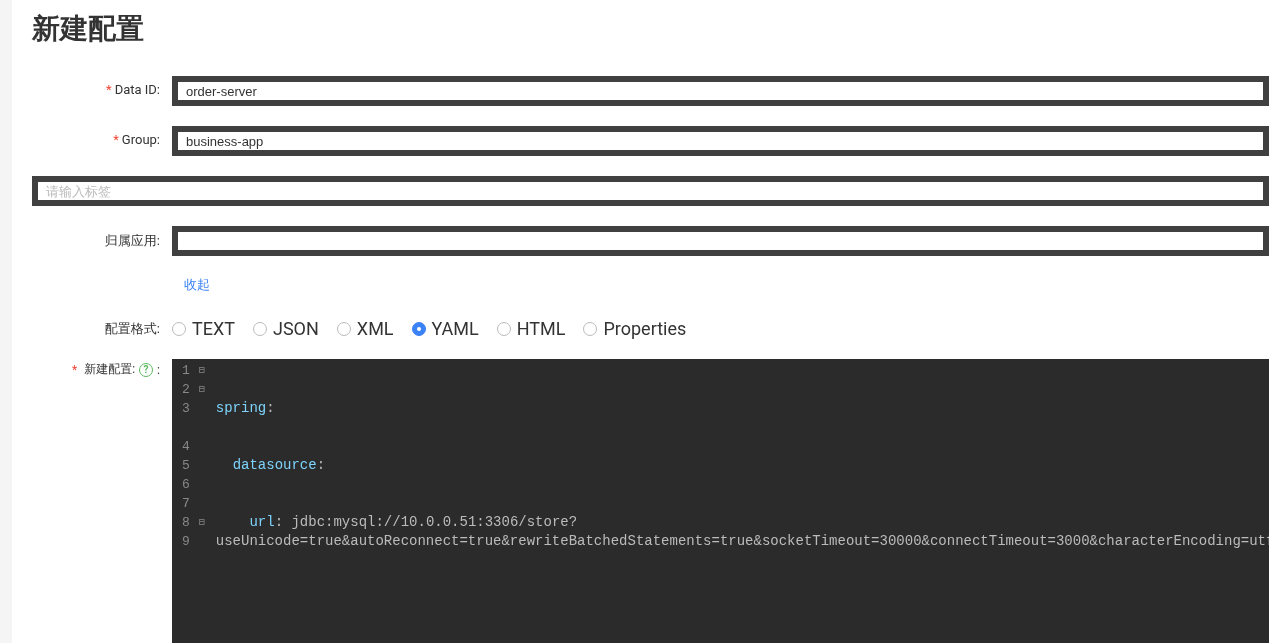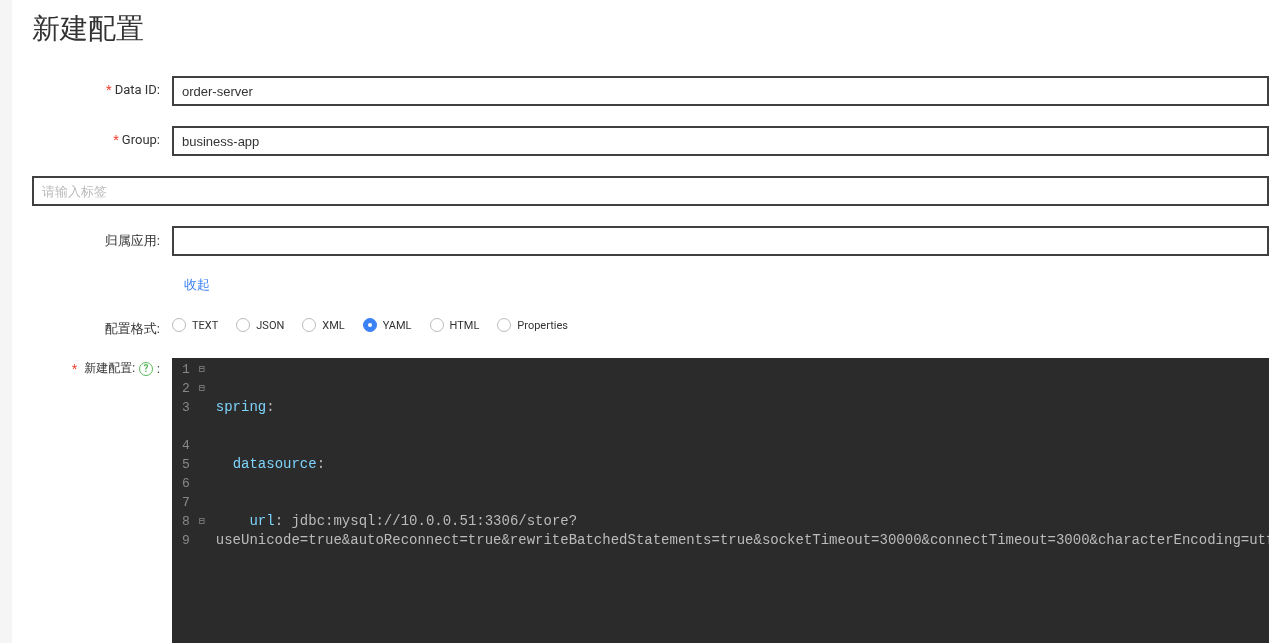--- a/index.html
+++ b/index.html
@@ -10,21 +10,21 @@
     font-size: 14px;
   }
   .page {
     background: #fff;
     margin-left: 12px;
     padding: 10px 0 0 20px;
     min-height: 643px;
   }
   .page-title {
     font-size: 28px;
-    font-weight: 400;
+    font-weight: 700;
     color: #333;
     margin-bottom: 28px;
   }
   .form-row {
     display: flex;
     align-items: flex-start;
     margin-bottom: 20px;
   }
   .form-label {
     width: 140px;
@@ -37,21 +37,21 @@
   .form-label .req {
     color: #e43;
     margin-right: 3px;
   }
   .form-control {
     flex: 1;
   }
   .text-input {
     width: 100%;
     height: 30px;
-    border: 2px solid #404040;
+    border: 6px solid #404040;
     padding: 0 8px;
     font-size: 13px;
     color: #333;
     outline: none;
     background: #fff;
   }
   .text-input::placeholder { color: #bbb; }
   .textarea {
     width: 100%;
     height: 64px;
@@ -73,21 +73,21 @@
     display: flex;
     align-items: center;
     gap: 18px;
     padding-top: 4px;
   }
   .radio-item {
     display: flex;
     align-items: center;
     gap: 6px;
     cursor: pointer;
-    font-size: 11px;
+    font-size: 18px;
     color: #333;
   }
   .radio-outer {
     width: 14px;
     height: 14px;
     border: 1px solid #bbb;
     border-radius: 50%;
     display: flex;
     align-items: center;
     justify-content: center;

